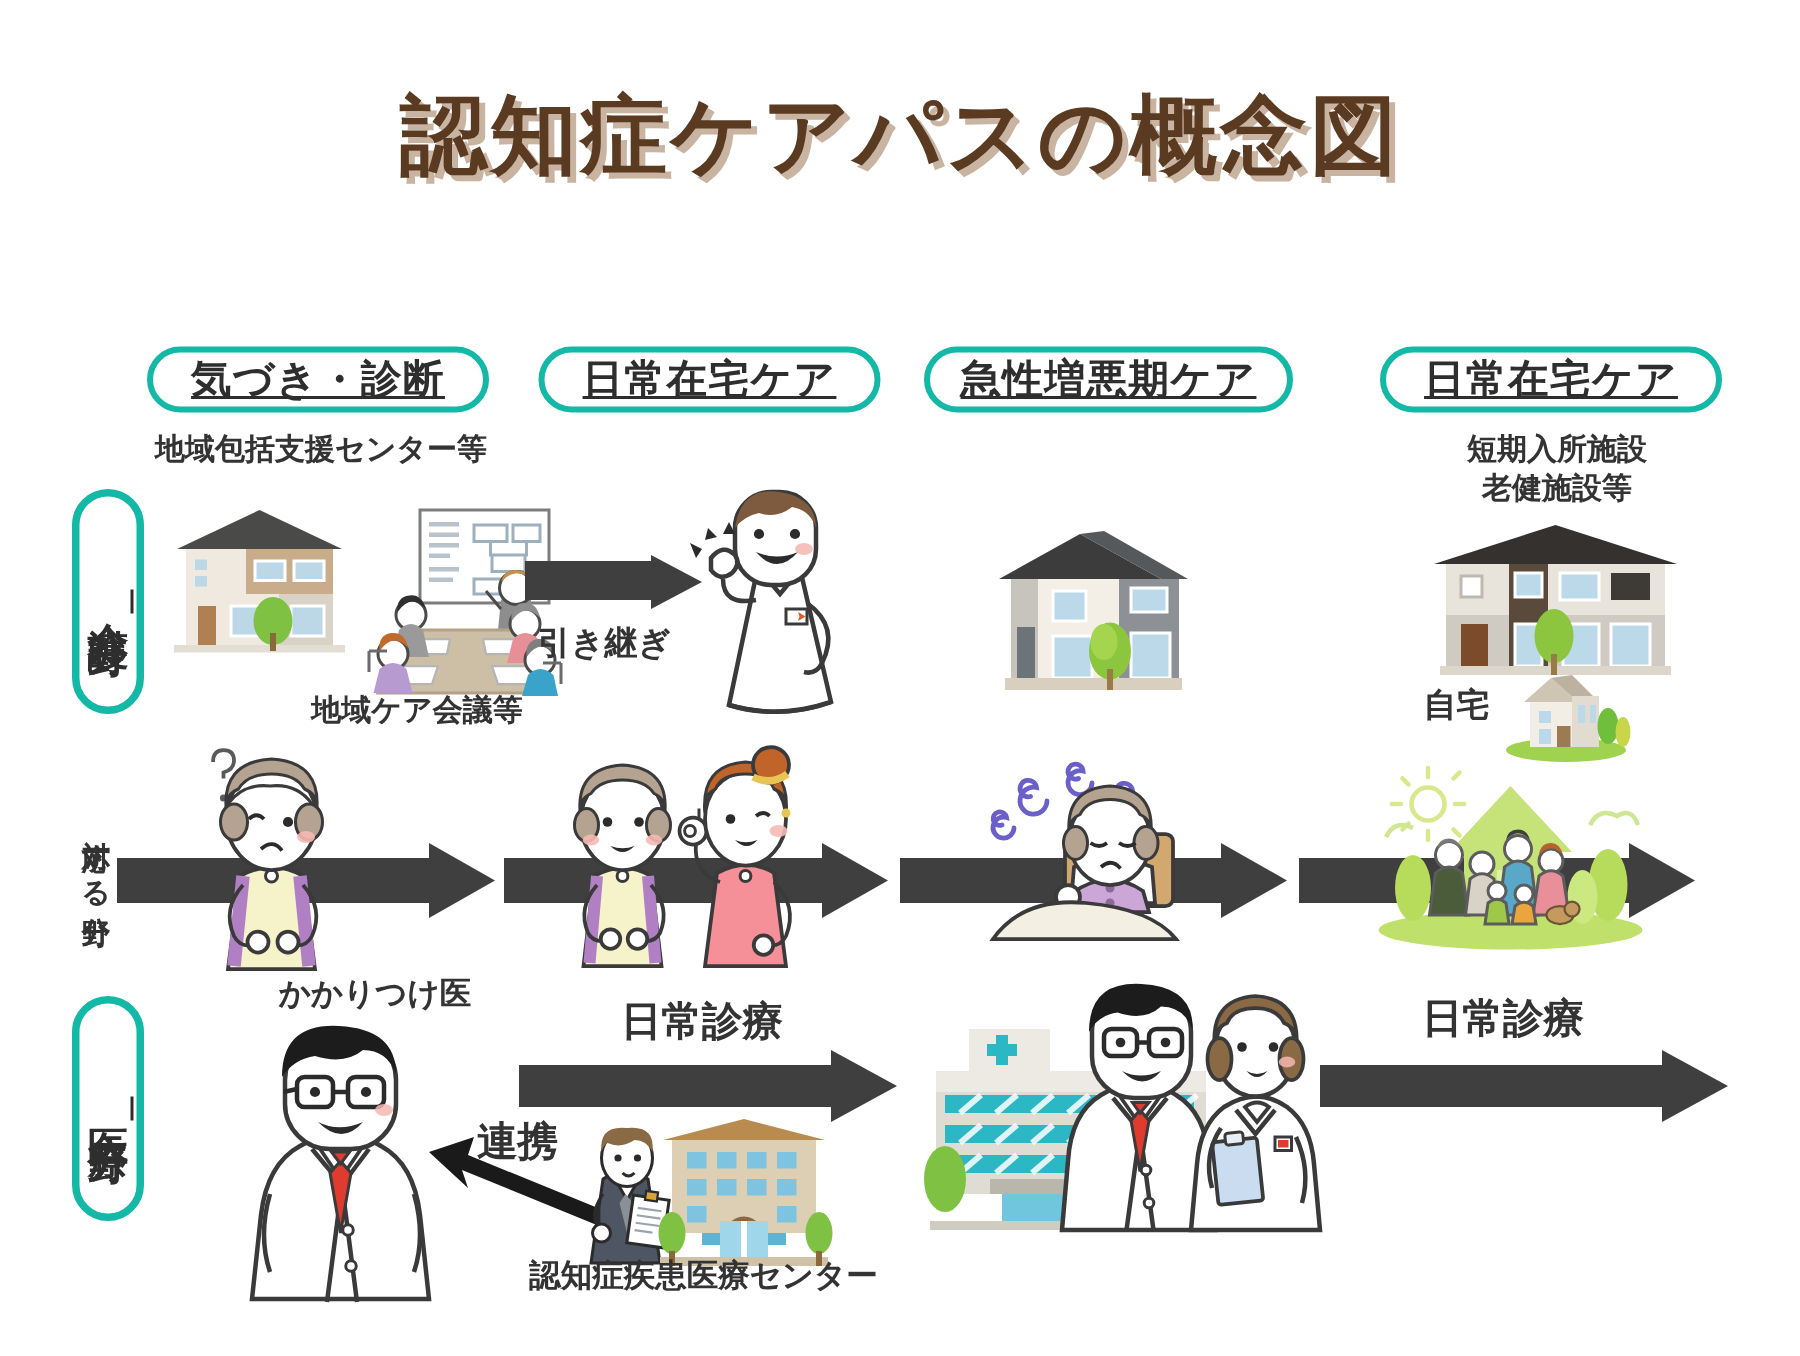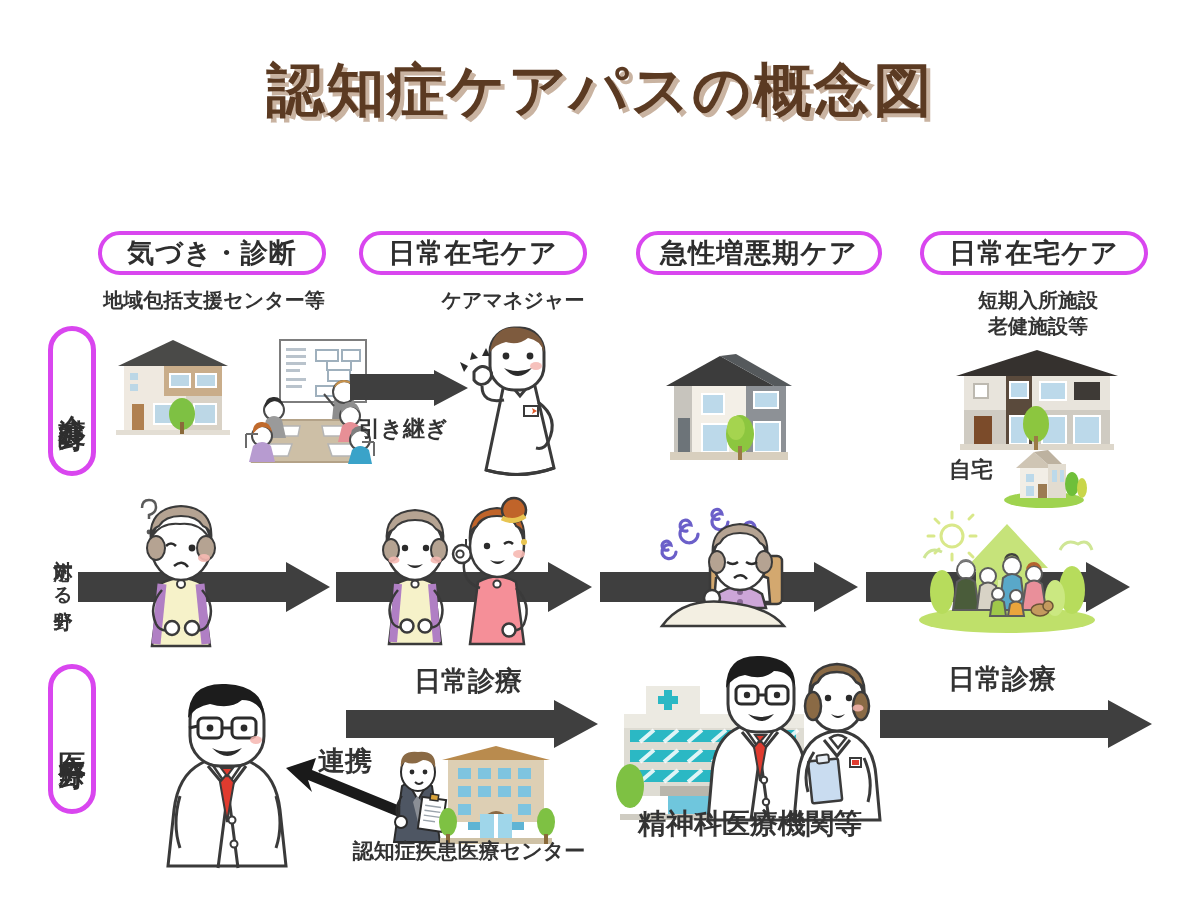--- a/index.html
+++ b/index.html
@@ -34,26 +34,27 @@
     font-weight: bold;
     color: #333333;
     white-space: pre-line;
     text-align: center;
     line-height: 1.28;
   }
 
   
   .pill {
     position: absolute;
-    border: 4px solid #d946ef;
+    border: 4px solid #14b8a6;
     border-radius: 26px;
     background: #ffffff;
     display: flex; align-items: center; justify-content: center;
     font-weight: bold; color: #2e2e2e;
     text-align: center;
+    text-decoration: underline;
   }
   .pill.h { font-size: 27px; letter-spacing: 1px; }
   .pill.v {
     writing-mode: vertical-rl;
     font-size: 27px;
     letter-spacing: 4px;
     border-radius: 28px;
     border-width: 5px;
   }
   .vtext {
@@ -81,21 +82,21 @@
 
   <div id="title">認知症ケアパスの概念図</div>
 
 
   <div class="pill h" style="left:98px; top:231px; width:228px; height:44px;">
     <span>気づき・診断</span>
   </div>
   <div class="pill h" style="left:359px; top:231px; width:228px; height:44px;">
     <span>日常在宅ケア</span>
   </div>
-  <div class="pill h" style="left:636px; top:231px; width:246px; height:44px;">
+  <div class="pill h" style="left:616px; top:231px; width:246px; height:44px;">
     <span>急性増悪期ケア</span>
   </div>
   <div class="pill h" style="left:920px; top:231px; width:228px; height:44px;">
     <span>日常在宅ケア</span>
   </div>
 
   <div class="pill v" style="left:48px; top:326px; width:48px; height:150px;">
     <span>介護分野</span>
   </div>
 
@@ -189,29 +190,29 @@
         <path d="M114 112 q8 -8 17 0 l3 14 h-24z" fill="#3aa3c9"></path>
       </g>
 
       <g fill="none" stroke="#6b6b6b" stroke-width="2">
         <path d="M8 96 h12 M8 96 v14"></path>
         <path d="M136 104 h-12 M136 104 v14"></path>
       </g>
     </svg>
   </div>
 
+  <div class="lbl" style="left:178px; top:462px; width:200px; font-size:20px;">地域ケア会議等</div>
 
   <div class="arrow" style="left:350px; top:370px;">
     <svg width="118" height="42" viewBox="0 0 118 42">
       <polygon points="0,4 84,4 84,0 118,18 84,36 84,30 0,30" fill="#3f3f3f"></polygon>
     </svg>
   </div>
   <div class="lbl" style="left:348px; top:415px; width:110px; font-size:22px;">引き継ぎ</div>
 
-  <div class="lbl" style="left:398px; top:288px; width:230px; font-size:20px;">ケアマネジャー</div>
 
   <div class="ill" style="left:452px; top:322px;">
     <svg width="130" height="160" viewBox="0 0 130 160">
 
       <path d="M52 62 q14 -10 30 -2 l20 86 q-32 12 -68 2 z" fill="#ffffff" stroke="#3a3a3a" stroke-width="3"></path>
 
       <path d="M58 62 l10 12 l10 -12" fill="#ffffff" stroke="#3a3a3a" stroke-width="3"></path>
 
       <rect x="72" y="84" width="14" height="10" fill="#fff" stroke="#3a3a3a" stroke-width="2"></rect>
       <path d="M74 89 h7 l-1 -3 l5 3 l-5 3 l1 -3 h-7z" fill="#e05a2b"></path>
@@ -478,20 +479,21 @@
         <ellipse cx="128" cy="102" rx="9" ry="6"></ellipse>
         <circle cx="136" cy="98" r="5"></circle>
       </g>
 
       <path d="M46 58 q8 -9 16 0 q-2 -7 -8 -7 q-7 0 -8 7z" fill="#7a7a7a"></path>
       <path d="M92 52 q8 -9 16 0 q-2 -7 -8 -7 q-7 0 -8 7z" fill="#3f3f3f"></path>
       <path d="M114 62 q8 -9 16 0 q-2 -8 -8 -8 q-7 0 -8 8z" fill="#b4622e"></path>
     </svg>
   </div>
 
+  <div class="lbl" style="left:150px; top:650px; width:200px; font-size:21px;">かかりつけ医</div>
 
   <div class="ill" style="left:148px; top:678px;">
     <svg width="158" height="190" viewBox="0 0 158 190">
 
       <path d="M52 86 q28 -16 54 0 q22 12 26 46 l6 56 h-118 l6 -56 q4 -34 26 -46z" fill="#ffffff" stroke="#3a3a3a" stroke-width="3"></path>
 
       <path d="M60 88 l20 24 l-10 78" fill="none" stroke="#3a3a3a" stroke-width="3"></path>
       <path d="M98 88 l-18 24 l10 78" fill="none" stroke="#3a3a3a" stroke-width="3"></path>
 
       <path d="M64 86 l15 22 l15 -22 l-6 -6 h-18z" fill="#ffffff" stroke="#3a3a3a" stroke-width="2.5"></path>
@@ -664,21 +666,20 @@
         <g transform="rotate(-6 112 132)">
           <rect x="98" y="112" width="30" height="42" rx="2" fill="#c9dcf0" stroke="#3a3a3a" stroke-width="2.5"></rect>
           <rect x="107" y="107" width="12" height="8" rx="2" fill="#e8eef5" stroke="#3a3a3a" stroke-width="2"></rect>
         </g>
         <path d="M102 104 q-12 18 -6 40" fill="none" stroke="#3a3a3a" stroke-width="3"></path>
         <path d="M152 110 q10 22 4 44" fill="none" stroke="#3a3a3a" stroke-width="3"></path>
       </g>
     </svg>
   </div>
 
-  <div class="lbl" style="left:600px; top:806px; width:300px; font-size:28px;">精神科医療機関等</div>
 
   <div class="lbl" style="left:912px; top:662px; width:180px; font-size:27px;">日常診療</div>
   <div class="arrow" style="left:880px; top:700px;">
     <svg width="272" height="48" viewBox="0 0 272 48">
       <polygon points="0,10 228,10 228,0 272,24 228,48 228,38 0,38" fill="#3f3f3f"></polygon>
     </svg>
   </div>
 
 </div>
 

